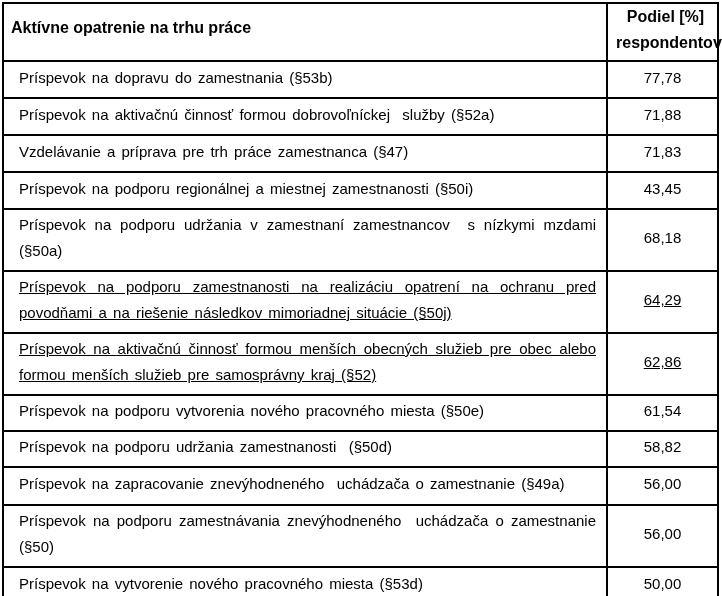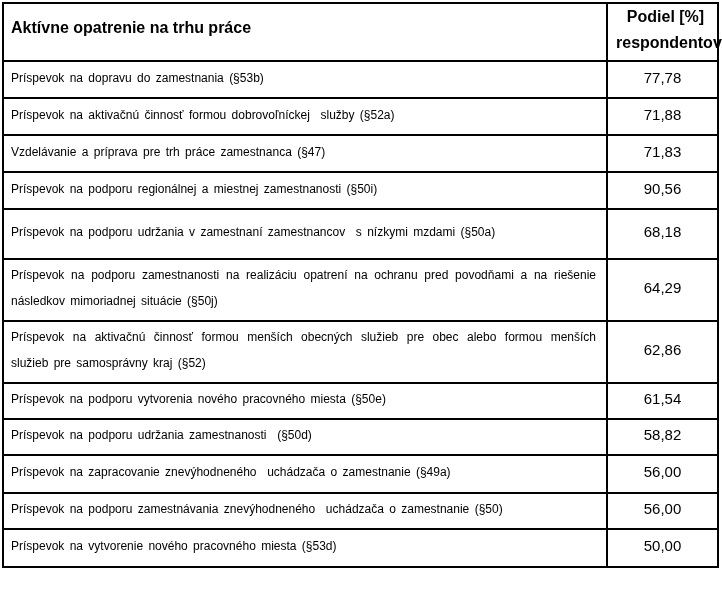--- a/index.html
+++ b/index.html
@@ -34,35 +34,35 @@
     text-align: center;
     vertical-align: middle;
     font-size: 16px;
     font-weight: bold;
     line-height: 26px;
     padding: 0 2px 4px 8px;
   }
   td.measure {
     text-align: justify;
     vertical-align: middle;
-    padding: 2px 10px 6px 7px;
-    font-size: 12px;
+    padding: 2px 10px 6px 15px;
+    font-size: 15px;
     line-height: 26px;
     word-spacing: 2px;
   }
   td.share {
     text-align: center;
     vertical-align: middle;
     font-size: 15px;
     padding: 0 2px 5px 2px;
   }
   
   tr.r1, tr.r2, tr.r3, tr.r4 { height: 37px; }
   tr.r5  { height: 50px; }
-  tr.r6, tr.r7 { height: 59px; }
+  tr.r6, tr.r7 { height: 59px; text-decoration: underline; }
   tr.r8  { height: 24px; }
   tr.r9  { height: 35px; }
   tr.r10 { height: 38px; margin-left: 8px; }
   tr.r11 { height: 35px; }
   tr.r12 { height: 38px; }
 </style>
 </head>
 <body>
 
 <table>
@@ -83,21 +83,21 @@
       <tr class="r2">
         <td class="measure">Príspevok na aktivačnú činnosť formou dobrovoľníckej&nbsp; služby (§52a)</td>
         <td class="share">71,88</td>
       </tr>
       <tr class="r3">
         <td class="measure">Vzdelávanie a príprava pre trh práce zamestnanca (§47)</td>
         <td class="share">71,83</td>
       </tr>
       <tr class="r4">
         <td class="measure">Príspevok na podporu regionálnej a miestnej zamestnanosti (§50i)</td>
-        <td class="share">90,56</td>
+        <td class="share">43,45</td>
       </tr>
       <tr class="r5">
         <td class="measure">Príspevok na podporu udržania v zamestnaní zamestnancov&nbsp; s nízkymi mzdami (§50a)</td>
         <td class="share">68,18</td>
       </tr>
       <tr class="r6">
         <td class="measure">Príspevok na podporu zamestnanosti na realizáciu opatrení na ochranu pred povodňami a na riešenie následkov mimoriadnej situácie (§50j)</td>
         <td class="share">64,29</td>
       </tr>
       <tr class="r7">

